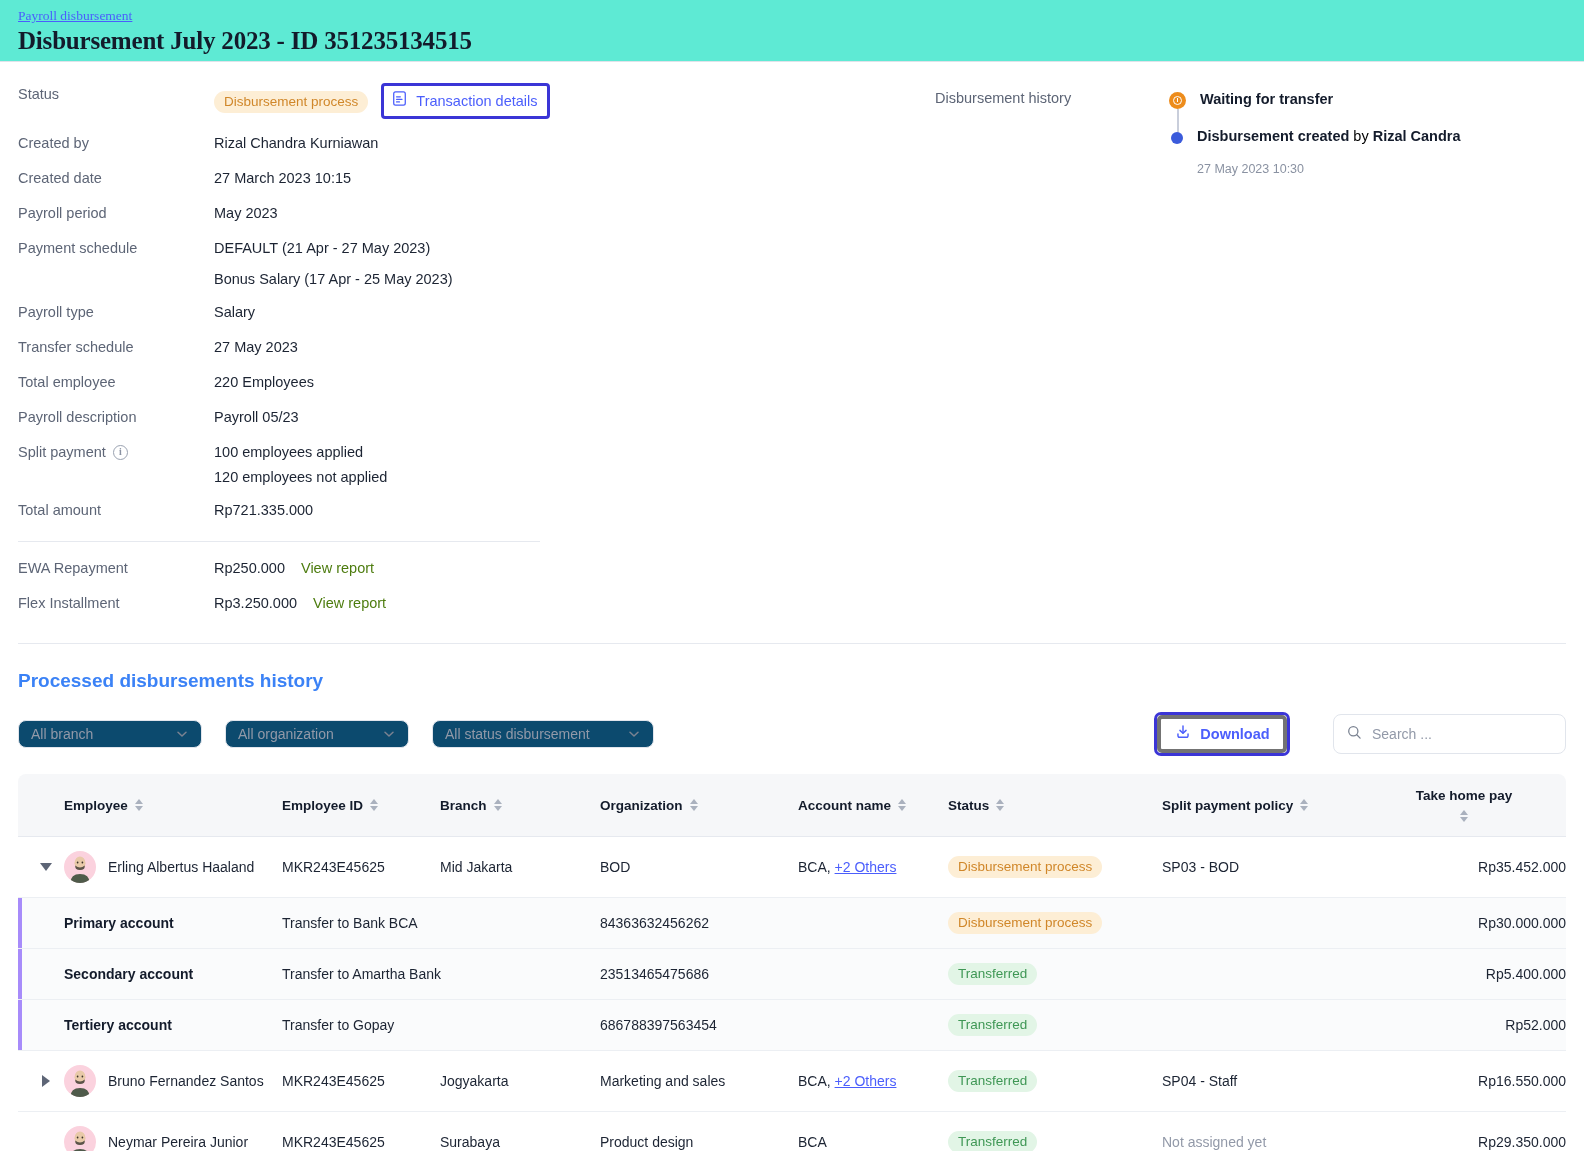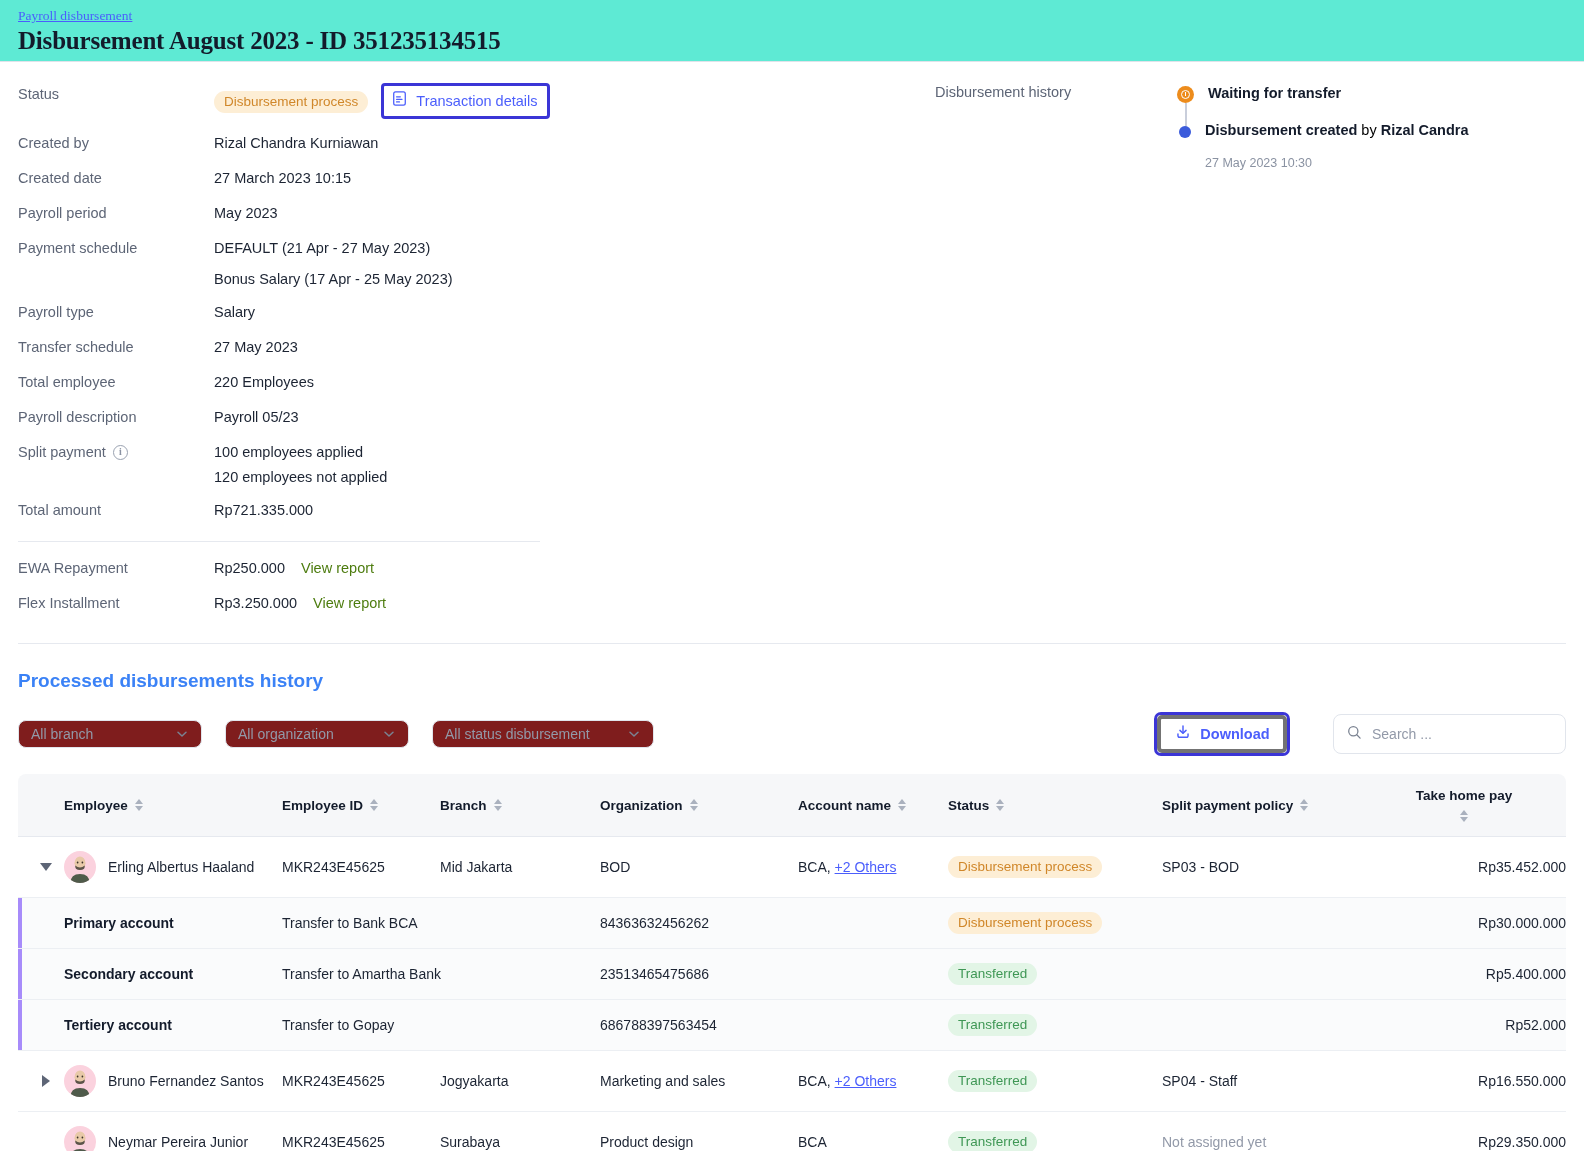--- a/index.html
+++ b/index.html
@@ -99,23 +99,23 @@
     top:-1px;
   }
   .txn-btn .lbl{ font-size:14.5px; color:#4b5efc;}
 
   .link{ color:#4d7c0f; font-size:14.5px; cursor:pointer;}
   .hr{ border:0;border-top:1px solid #e6e9ef; margin:19px 0 16px 0; width:522px;}
 
   
   .history{
     position:absolute;
-    left:935px; top:22px;
+    left:935px; top:28px;
     display:flex;
-    gap:12px;
+    gap:4px;
   }
   .history-title{ font-size:14.5px;color:#5d6576; width:230px;}
   .timeline{ position:relative; }
   .tl-item{ display:flex; gap:14px; position:relative;}
   .tl-item + .tl-item{ margin-top:18px;}
   .tl-dot{
     width:17px;height:17px;border-radius:50%;
     flex:0 0 17px; margin-top:2px; position:relative;
     display:flex;align-items:center;justify-content:center;
   }
@@ -142,21 +142,21 @@
   
   .table-section{ padding:0 18px;}
   .sect-title{
     font-size:19px;font-weight:bold;color:#3b82f6;
     margin:26px 0 22px 0;
   }
   .toolbar{ display:flex; align-items:center; position:relative; height:40px;}
   .select{
     height:28px; border:1px solid #e1e5ec; border-radius:8px;
     display:flex;align-items:center;justify-content:space-between;
-    padding:0 12px; margin-right:23px; cursor:pointer; background:#7f1d1d;
+    padding:0 12px; margin-right:23px; cursor:pointer; background:#0c4a6e;
   }
   .select .txt{ font-size:14px;color:#9299a8;}
   .sel1{width:184px;} .sel2{width:184px;} .sel3{width:222px;}
   .chev{ margin-left:10px; color:#7a8291;}
   .chev svg{display:block;}
 
   .download-wrap{
     position:absolute; right:276px; top:-2px;
     border:3px solid #3b35d6; border-radius:7px;
   }
@@ -245,21 +245,21 @@
   tr.subrow td:first-child:after{
     content:"";position:absolute;left:0;top:0;bottom:0;width:4px;background:#a78bfa;
   }
   .sub-label{font-weight:bold;font-size:14px;color:#131b2b;}
 </style>
 </head>
 <body>
 
 <div class="pageheader">
   <a class="breadcrumb">Payroll disbursement</a>
-  <div class="page-title">Disbursement August 2023 - ID 351235134515</div>
+  <div class="page-title">Disbursement July 2023 - ID 351235134515</div>
 </div>
 
 <div class="detail-wrap">
 
   <div class="detail-grid">
 
     <div class="drow">
       <div class="dlabel">Status</div>
       <div class="dvalue">
         <span class="badge badge-orange">Disbursement process</span>

